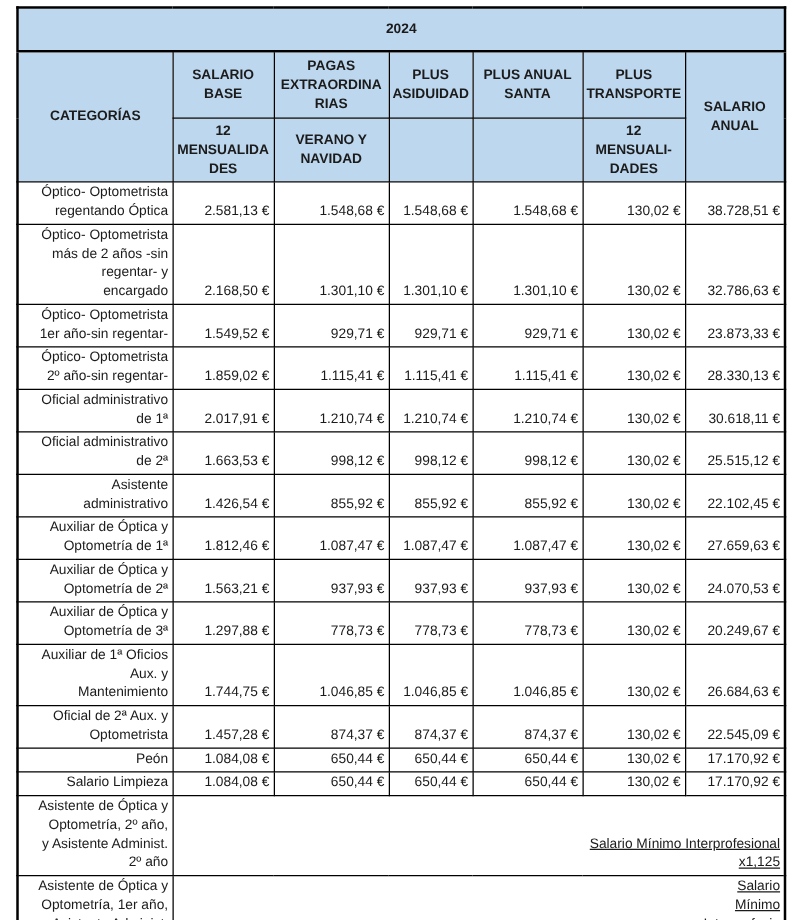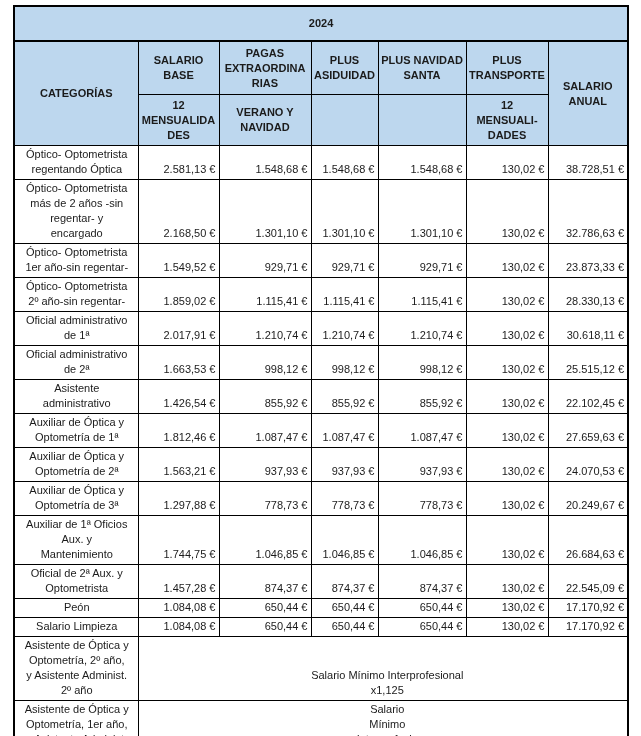--- a/index.html
+++ b/index.html
@@ -45,28 +45,29 @@
   td {
     background: #ffffff;
     color: #1b1b1b;
     font-size: 11px;
     line-height: 15px;
     vertical-align: bottom;
     padding: 1px 3px 2px 3px;
   }
   td.cat {
     white-space: pre-line;
-    text-align: center;
+    text-align: right;
     padding-left: 4px;
   }
   td.num { text-align: right; }
   td.note {
     white-space: pre-line;
-    text-align: center;
+    text-align: right;
     padding-left: 12px;
+    text-decoration: underline;
   }
 </style>
 </head>
 <body>
 
 <div class="sheet">
   <table class="salary">
     <colgroup>
       <col style="width:124px">
       <col style="width:81px">
@@ -82,21 +83,21 @@
       </tr>
       <tr class="head-top">
         <th rowspan="2">CATEGORÍAS</th>
         <th>SALARIO
 BASE</th>
         <th>PAGAS
 EXTRAORDINA
 RIAS</th>
         <th>PLUS
 ASIDUIDAD</th>
-        <th>PLUS NAVIDAD
+        <th>PLUS ANUAL
 SANTA</th>
         <th>PLUS
 TRANSPORTE</th>
         <th rowspan="2">SALARIO
 ANUAL</th>
       </tr>
       <tr class="head-sub">
         <th>12
 MENSUALIDA
 DES</th>

